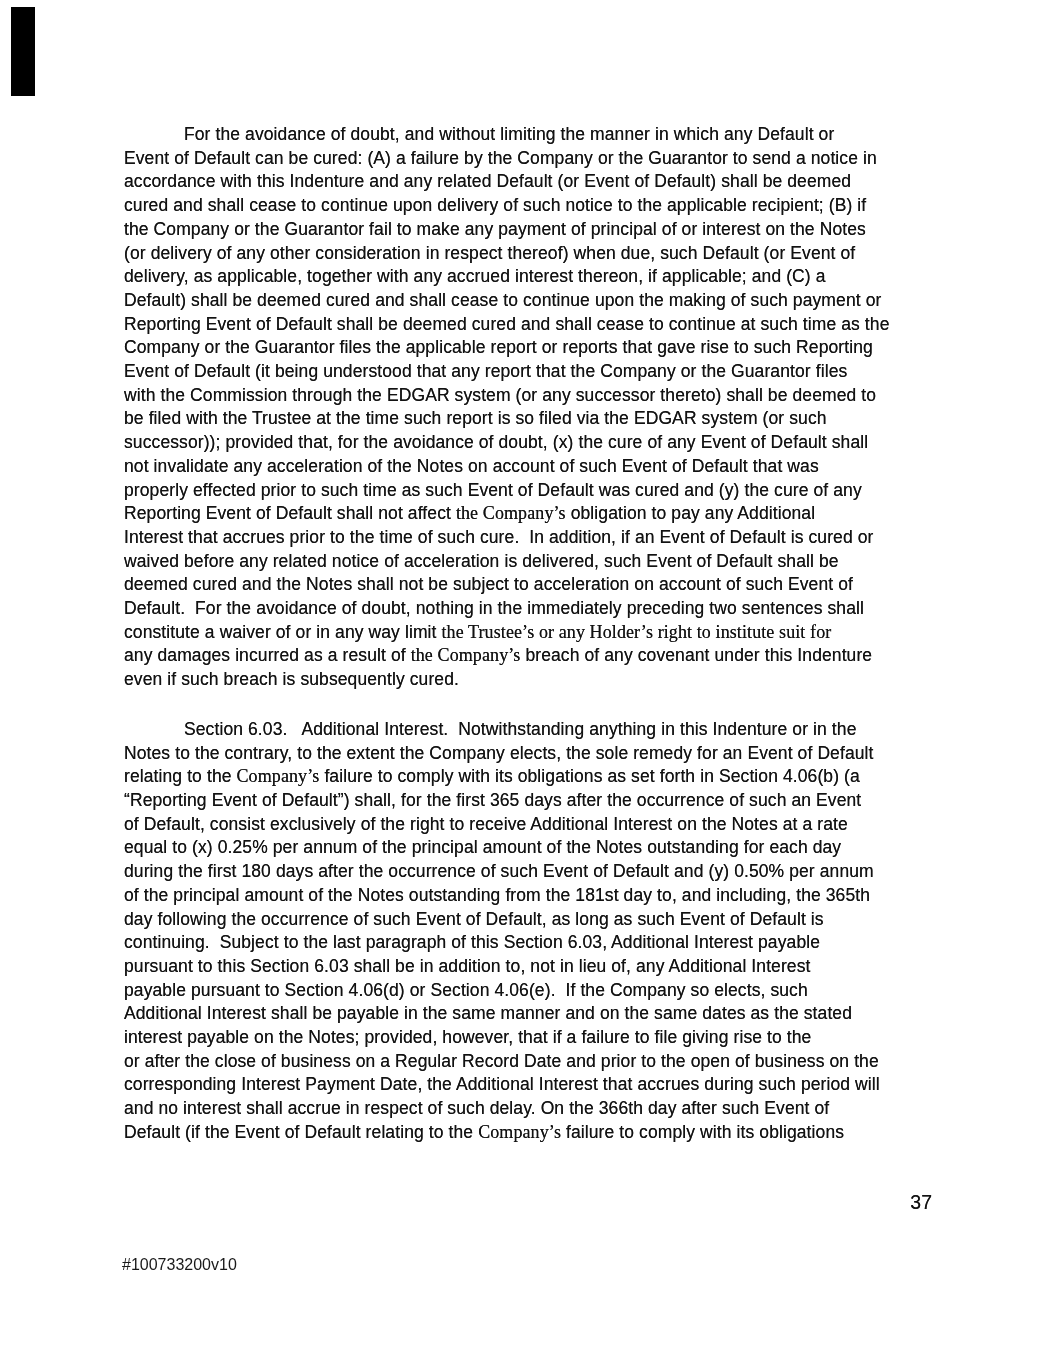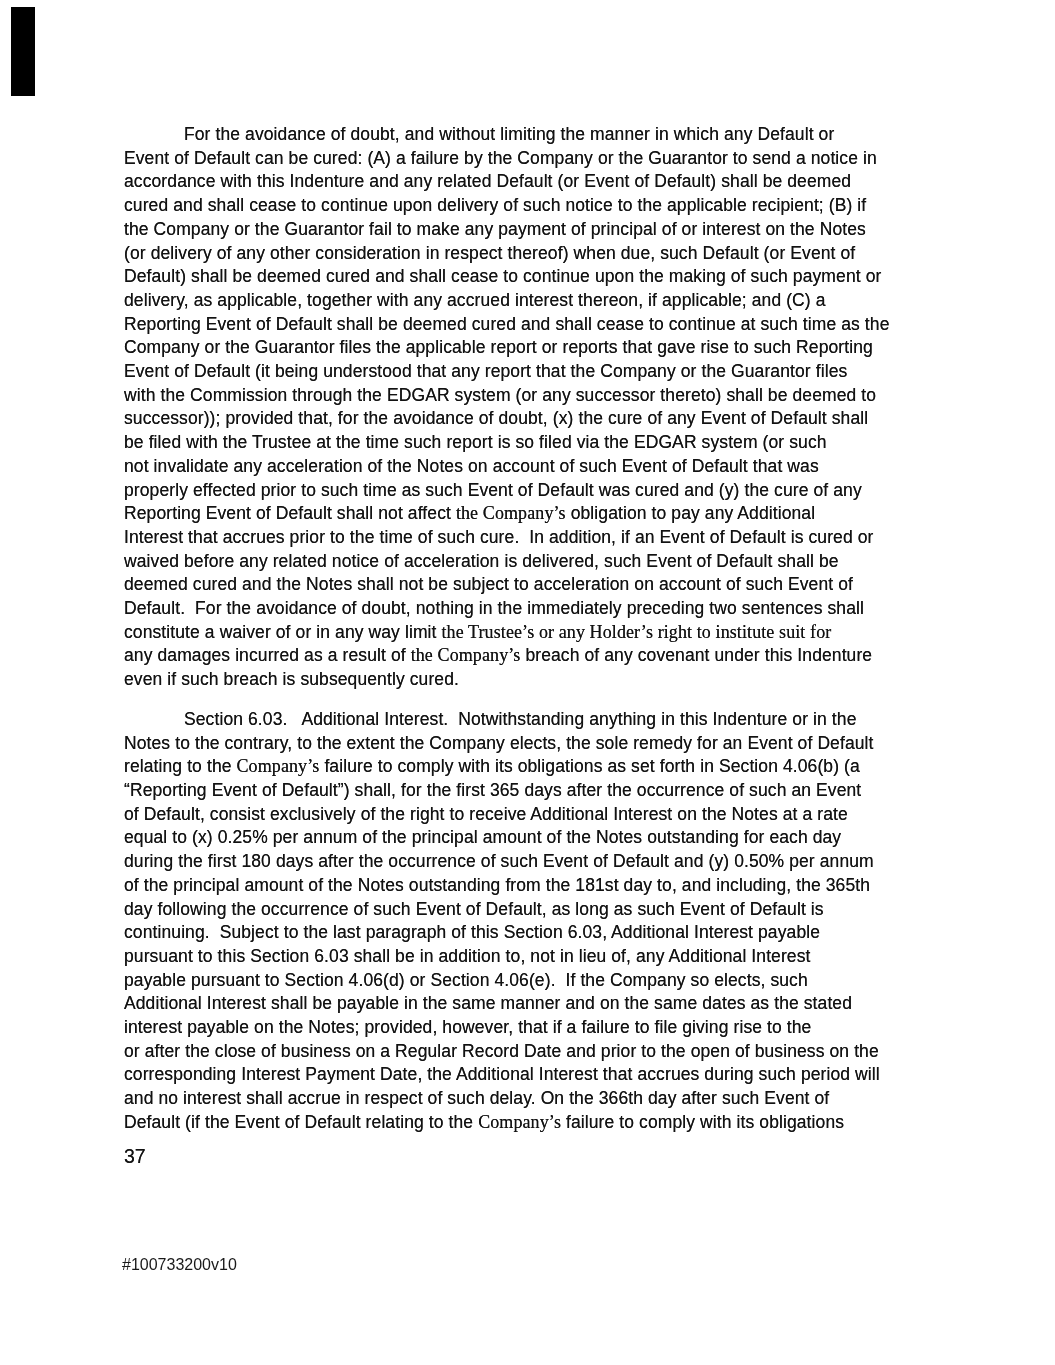--- a/index.html
+++ b/index.html
@@ -20,37 +20,37 @@
     height: 89px;
     background: #000000;
   }
   .doc-body {
     position: absolute;
     left: 124px;
     top: 123px;
     width: 880px;
   }
   .paragraph { margin: 0; }
-  .paragraph + .paragraph { margin-top: 16px; }
+  .paragraph + .paragraph { margin-top: 26px; }
   .line {
     white-space: pre;
     font-size: 17.5px;
     line-height: 23.7px;
     letter-spacing: 0.1px;
     text-shadow: 0 0 0.45px rgba(0,0,0,0.75);
   }
   .paragraph.indent .line:first-child { text-indent: 60px; }
   .sans { font-family: "Liberation Sans", "DejaVu Sans", sans-serif; }
   .serif { font-family: Liberation Serif, serif; font-size: 18px; }
   .page-number {
     position: absolute;
     left: 124px;
-    top: 1144px;
+    top: 1190px;
     width: 808px;
-    text-align: left;
+    text-align: right;
     font-size: 19.5px;
     line-height: 24px;
     text-shadow: 0 0 0.45px rgba(0,0,0,0.75);
   }
   .doc-footer {
     position: absolute;
     left: 122px;
     top: 1257px;
     font-size: 16px;
     line-height: 15px;
@@ -63,28 +63,28 @@
 <div class="page">
   <div class="scan-mark"></div>
   <div class="doc-body">
       <div class="paragraph indent">
         <div class="line"><span class="sans">For the avoidance of doubt, and without limiting the manner in which any Default or</span></div>
         <div class="line"><span class="sans">Event of Default can be cured: (A) a failure by the Company or the Guarantor to send a notice in</span></div>
         <div class="line"><span class="sans">accordance with this Indenture and any related Default (or Event of Default) shall be deemed</span></div>
         <div class="line"><span class="sans">cured and shall cease to continue upon delivery of such notice to the applicable recipient; (B) if</span></div>
         <div class="line"><span class="sans">the Company or the Guarantor fail to make any payment of principal of or interest on the Notes</span></div>
         <div class="line"><span class="sans">(or delivery of any other consideration in respect thereof) when due, such Default (or Event of</span></div>
+        <div class="line"><span class="sans">delivery, as applicable, together with any accrued interest thereon, if applicable; and (C) a</span></div>
         <div class="line"><span class="sans">Default) shall be deemed cured and shall cease to continue upon the making of such payment or</span></div>
-        <div class="line"><span class="sans">delivery, as applicable, together with any accrued interest thereon, if applicable; and (C) a</span></div>
         <div class="line"><span class="sans">Reporting Event of Default shall be deemed cured and shall cease to continue at such time as the</span></div>
         <div class="line"><span class="sans">Company or the Guarantor files the applicable report or reports that gave rise to such Reporting</span></div>
         <div class="line"><span class="sans">Event of Default (it being understood that any report that the Company or the Guarantor files</span></div>
         <div class="line"><span class="sans">with the Commission through the EDGAR system (or any successor thereto) shall be deemed to</span></div>
+        <div class="line"><span class="sans">be filed with the Trustee at the time such report is so filed via the EDGAR system (or such</span></div>
         <div class="line"><span class="sans">successor)); provided that, for the avoidance of doubt, (x) the cure of any Event of Default shall</span></div>
-        <div class="line"><span class="sans">be filed with the Trustee at the time such report is so filed via the EDGAR system (or such</span></div>
         <div class="line"><span class="sans">not invalidate any acceleration of the Notes on account of such Event of Default that was</span></div>
         <div class="line"><span class="sans">properly effected prior to such time as such Event of Default was cured and (y) the cure of any</span></div>
         <div class="line"><span class="sans">Reporting Event of Default shall not affect </span><span class="serif">the Company’s</span><span class="sans"> obligation to pay any Additional</span></div>
         <div class="line"><span class="sans">Interest that accrues prior to the time of such cure.  In addition, if an Event of Default is cured or</span></div>
         <div class="line"><span class="sans">waived before any related notice of acceleration is delivered, such Event of Default shall be</span></div>
         <div class="line"><span class="sans">deemed cured and the Notes shall not be subject to acceleration on account of such Event of</span></div>
         <div class="line"><span class="sans">Default.  For the avoidance of doubt, nothing in the immediately preceding two sentences shall</span></div>
         <div class="line"><span class="sans">constitute a waiver of or in any way limit </span><span class="serif">the Trustee’s or any Holder’s right to institute suit for</span></div>
         <div class="line"><span class="sans">any damages incurred as a result of </span><span class="serif">the Company’s</span><span class="sans"> breach of any covenant under this Indenture</span></div>
         <div class="line"><span class="sans">even if such breach is subsequently cured.</span></div>

